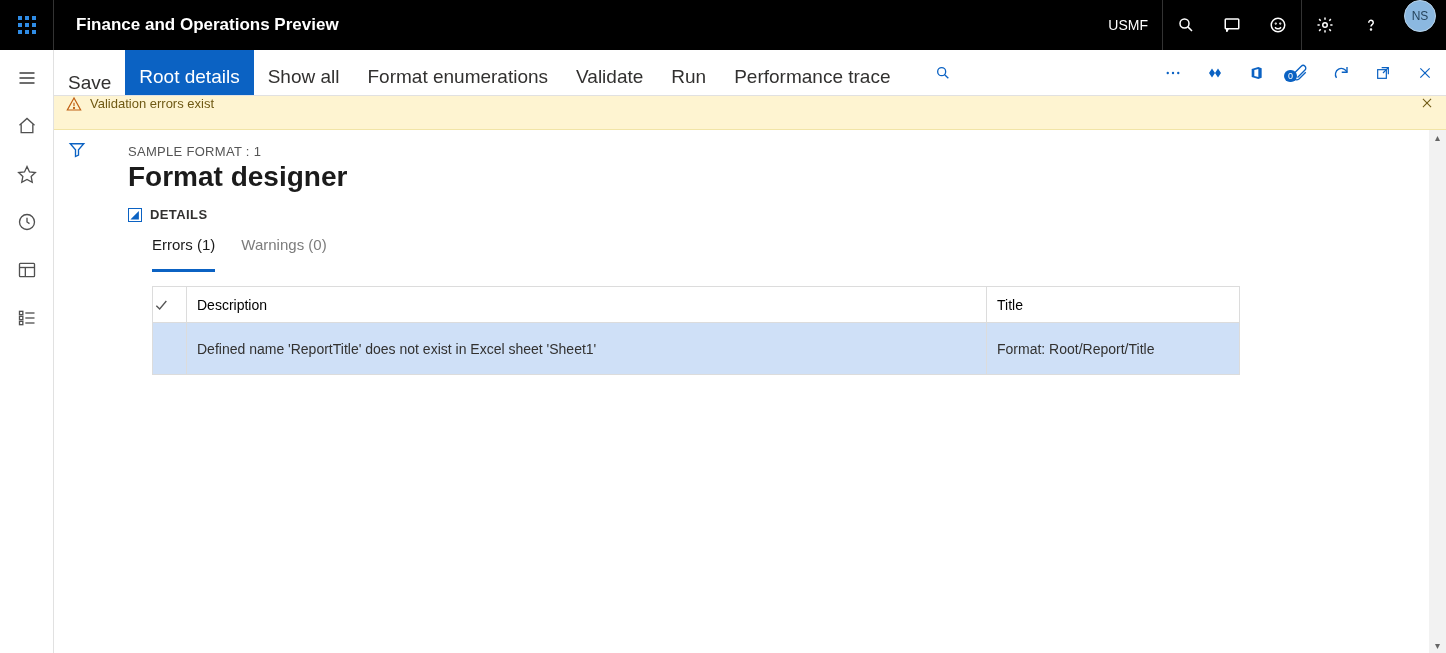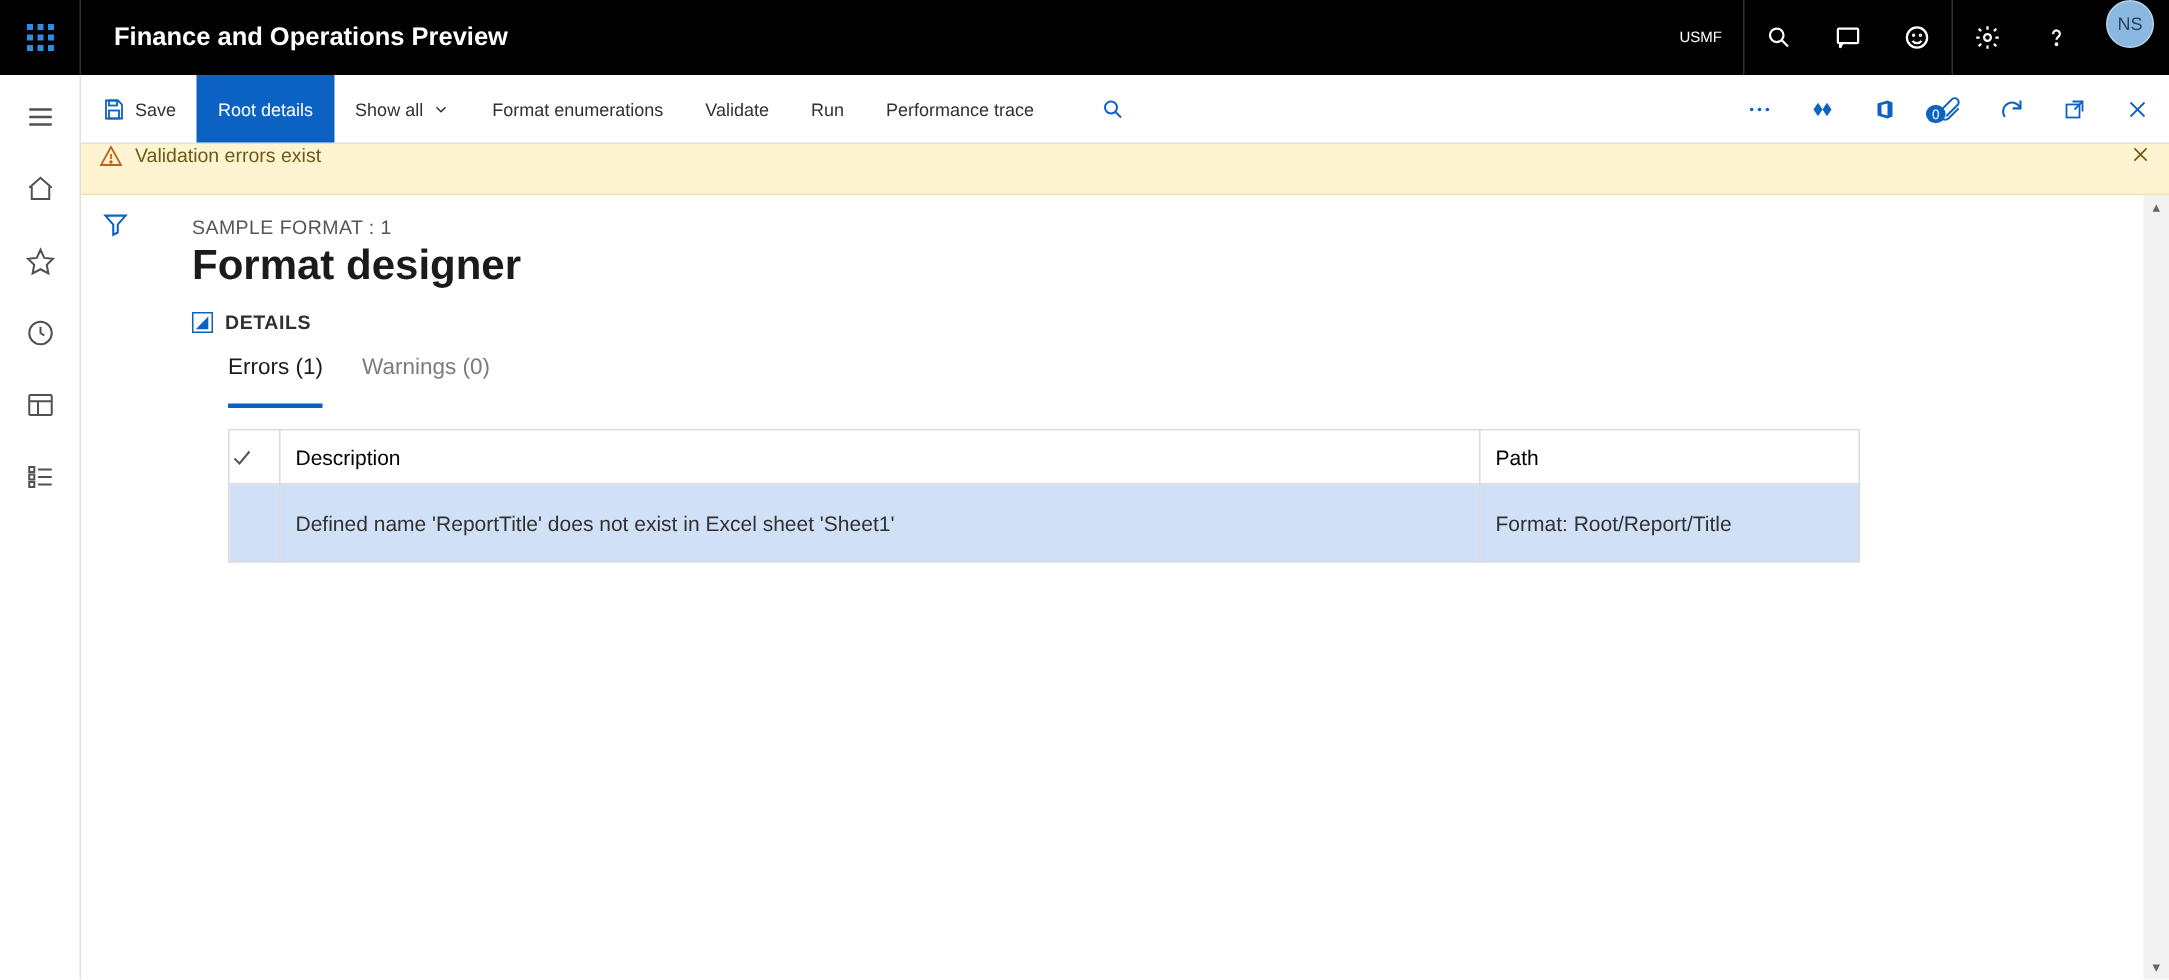--- a/index.html
+++ b/index.html
@@ -37,21 +37,21 @@
   .topbar .app-title {
     display:flex; align-items:center;
     padding: 0 22px;
     font-size: 17px;
     font-weight: 600;
     flex:0 0 auto;
   }
   .topbar .spacer { flex: 1; }
   .topbar .company {
     display:flex; align-items:center; padding: 0 14px;
-    font-size: 10px;
+    font-size: 14px;
     border-right: 1px solid #333;
   }
   .topbar .icon-btn {
     width: 46px;
     display:flex; align-items:center; justify-content:center;
     color: #ffffff;
     cursor:pointer;
   }
   .topbar .divider { width:1px; background:#333; }
   .avatar {
@@ -90,24 +90,25 @@
   
   .actionbar {
     height: 46px;
     border-bottom: 1px solid #e1e1e1;
     display:flex; align-items:stretch;
     background: #ffffff;
   }
   .actionbar .action {
     display:flex; align-items:center;
     padding: 16px 14px;
-    font-size: 12px;
+    font-size: 19px;
     color: #323130;
     cursor:pointer;
     gap:6px;
+    flex-direction:column;
   }
   .actionbar .action.primary {
     background: #0b62c3;
     color: #ffffff;
   }
   .actionbar .action.save svg { color:#0b62c3; }
   .actionbar .right-actions {
     margin-left:auto; display:flex; align-items:center;
   }
   .actionbar .icon-action {
@@ -446,21 +447,21 @@
         <div class="grid-wrap">
           <table class="datagrid">
             <thead>
               <tr>
                 <th class="sel">
                   <svg width="16" height="16" viewBox="0 0 24 24" fill="none" stroke="currentColor" stroke-width="2">
                       <polyline points="5 13 10 18 20 6"></polyline>
                     </svg>
                 </th>
                 <th style="width:800px">Description</th>
-                <th>Path</th>
+                <th>Title</th>
               </tr>
             </thead>
             <tbody>
               <tr class="row-selected">
                 <td class="sel"></td>
                 <td>Defined name 'ReportTitle' does not exist in Excel sheet 'Sheet1'</td>
                 <td>Format: Root/Report/Title</td>
               </tr>
             </tbody>
           </table>

